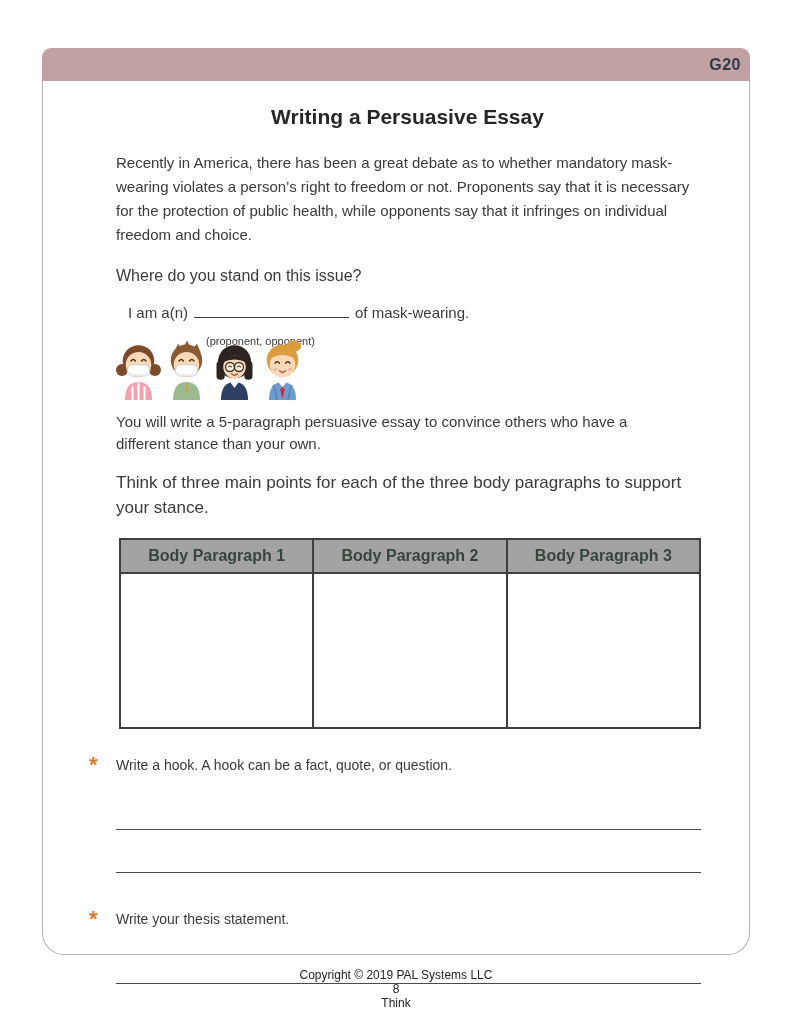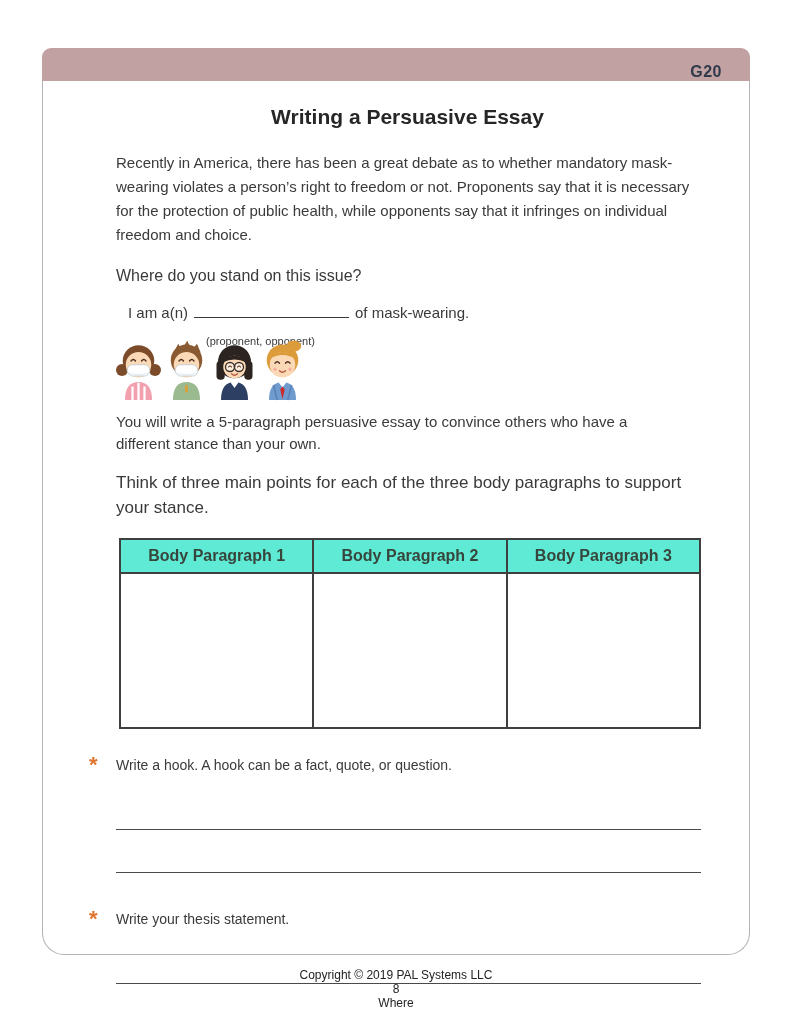--- a/index.html
+++ b/index.html
@@ -4,22 +4,22 @@
 <style>
   html,body{margin:0;padding:0;background:#ffffff;}
   body{
     width:791px;height:1024px;overflow:hidden;
     font-family:"Liberation Sans",sans-serif;color:#3a3a3a;
     -webkit-font-smoothing:antialiased;
   }
   .topbar{
     margin:48px 0 0 42px;width:708px;height:33px;box-sizing:border-box;
     background:#c2a1a3;border-radius:9px 9px 0 0;
-    display:flex;align-items:flex-end;justify-content:flex-end;
-    padding-right:28px;
+    display:flex;align-items:center;justify-content:flex-end;
+    padding-right:9px;
   }
   .tag{font-size:16px;font-weight:bold;color:#303a4b;letter-spacing:.5px;}
   .page{
     margin-left:42px;width:708px;box-sizing:border-box;height:874px;
     border:1.5px solid #b3b3b3;border-top:none;border-radius:0 0 22px 22px;
     padding:20px 50px 0 73px;position:relative;background:#fff;
   }
   .title{
     margin:4px 0 0 0;text-align:center;
     font-size:21px;font-weight:bold;color:#262626;
@@ -35,21 +35,21 @@
   }
   .hint{font-size:11px;color:#3a3a3a;margin:14px 0 0 90px;}
   .kids{display:flex;gap:3px;margin:-8px 4px 0 0;}
   .kid svg{display:block;}
   .assignment{margin:10px 0 0 0;font-size:15px;line-height:21.5px;width:565px;}
   .instruction{margin:16px 0 0 0;font-size:17px;line-height:25px;width:588px;}
   table.bp{
     margin:18px 0 0 3px;border-collapse:collapse;width:582px;table-layout:fixed;
   }
   table.bp th{
-    background:#5eead4;border:2px solid #3f3f3f;
+    background:#a3a3a3;border:2px solid #3f3f3f;
     font-size:16px;font-weight:bold;color:#37463d;
     padding:7px 0;text-align:center;
   }
   table.bp td{border:2px solid #3f3f3f;height:151px;vertical-align:top;cursor:text;}
   .task{margin-left:-27px;display:flex;align-items:flex-start;}
   .task .star{
     width:27px;flex:0 0 27px;color:#e0752d;font-size:22px;font-weight:bold;
     line-height:24px;text-align:left;
   }
   .task .label{font-size:14px;line-height:24px;text-align:center;}
@@ -192,14 +192,14 @@
     <span class="label">Write your thesis statement.</span>
   </div>
   <div class="wline wl-a"></div>
   <div class="wline wl-b"></div>
 
 </div>
 
 <div class="footer">
   <span class="f-left">Copyright © 2019 PAL Systems LLC</span>
   <span class="f-mid">8</span>
-  <span class="f-right">Where</span>
+  <span class="f-right">Think</span>
 </div>
 
 </body></html>

